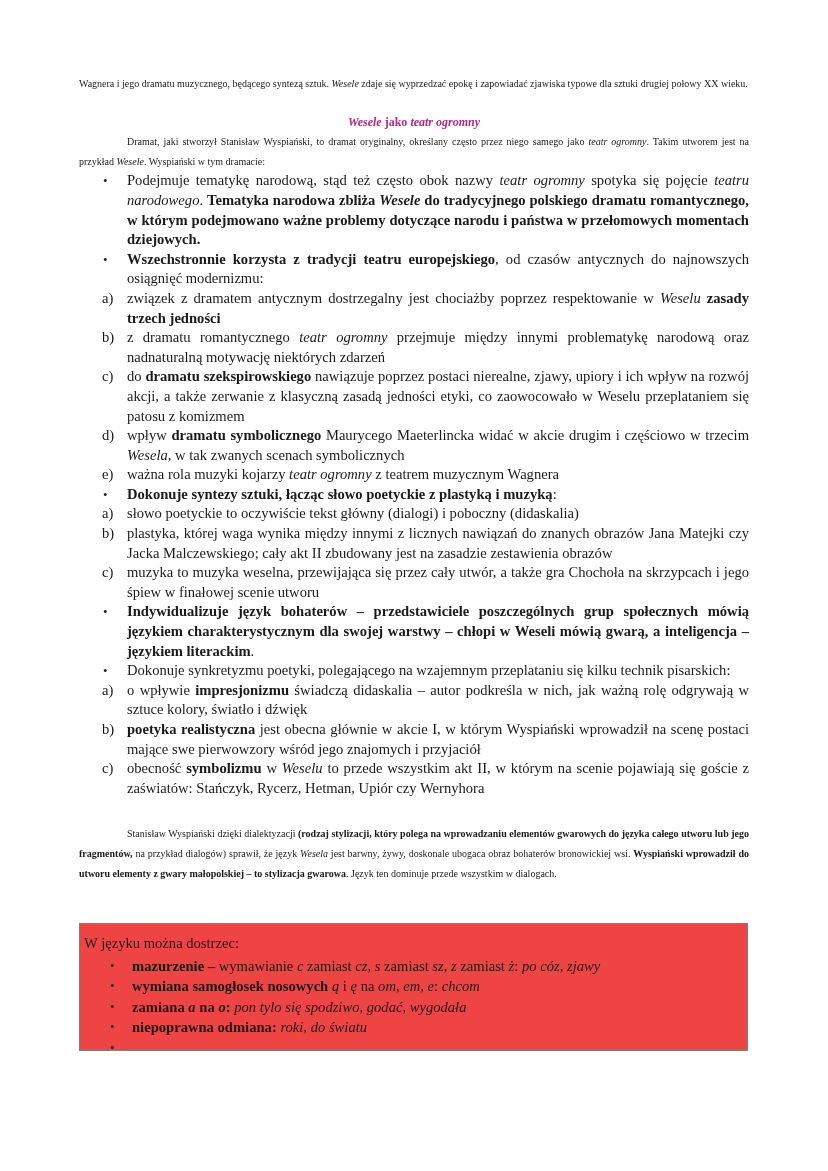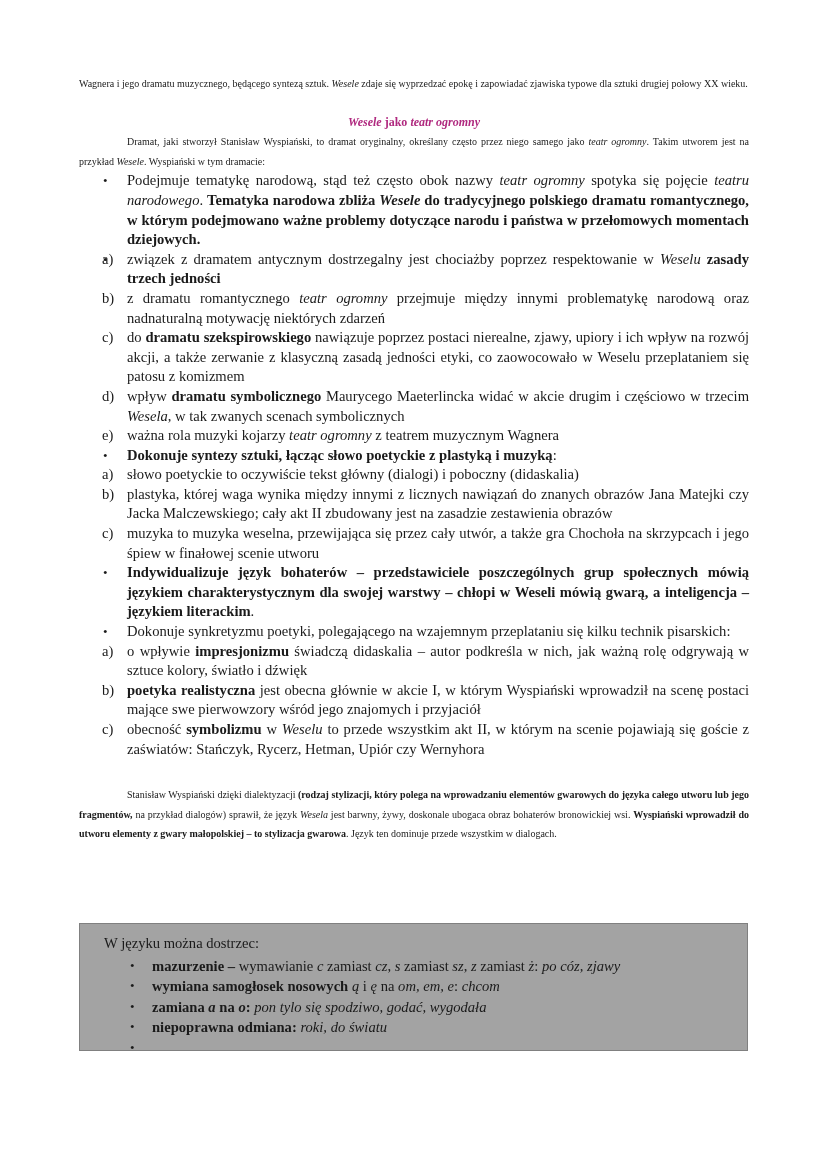--- a/index.html
+++ b/index.html
@@ -91,22 +91,22 @@
   i, em { font-style: italic; }
 
   
   .framebox {
     position: absolute;
     left: 79px;
     top: 923px;
     width: 669px;
     box-sizing: border-box;
     border: 1.5px solid #808080;
-    background: #a3a3a3;
-    padding: 10px 12px 12px 24px;
+    background: #ef4444;
+    padding: 10px 12px 12px 4px;
   }
   .framebox .box-intro {
     margin: 0 0 2px 0;
     font-size: 14.6px;
     line-height: 19.6px;
   }
   .framebox ul.boxlist {
     margin: 0;
     padding: 0;
     list-style: none;
@@ -135,21 +135,21 @@
     <p class="para">Wagnera i jego dramatu muzycznego, będącego syntezą sztuk. <i>Wesele</i> zdaje się wyprzedzać epokę i zapowiadać zjawiska typowe dla sztuki drugiej połowy XX wieku.</p>
 
     <div class="gap-md"></div>
 
     <h2 class="heading heading-1" style="color: rgb(176, 41, 127);"><b><i>Wesele</i></b><b> jako </b><b><i>teatr ogromny</i></b></h2>
 
     <p class="para indent">Dramat, jaki stworzył Stanisław Wyspiański, to dramat oryginalny, określany często przez niego samego jako <i>teatr ogromny</i>. Takim utworem jest na przykład <i>Wesele</i>. Wyspiański w tym dramacie:</p>
 
     <ul class="blist">
         <li class="item bullet-item"><span class="marker bullet">•</span><span>Podejmuje tematykę narodową, stąd też często obok nazwy <i>teatr ogromny</i> spotyka się pojęcie <i>teatru narodowego</i>. <b>Tematyka narodowa zbliża </b><b><i>Wesele</i></b><b> do tradycyjnego polskiego dramatu romantycznego, w którym podejmowano ważne problemy dotyczące narodu i państwa w przełomowych momentach dziejowych.</b></span></li>
-        <li class="item bullet-item"><span class="marker bullet">•</span></li>
+        <li class="item bullet-item"><span class="marker bullet">•</span><span><b>Wszechstronnie korzysta z tradycji teatru europejskiego</b>, od czasów antycznych do najnowszych osiągnięć modernizmu:</span></li>
         <li class="item alpha"><span class="marker">a)</span><span>związek z dramatem antycznym dostrzegalny jest chociażby poprzez respektowanie w <i>Weselu</i> <b>zasady trzech jedności</b></span></li>
         <li class="item alpha"><span class="marker">b)</span><span>z dramatu romantycznego <i>teatr ogromny</i> przejmuje między innymi problematykę narodową oraz nadnaturalną motywację niektórych zdarzeń</span></li>
         <li class="item alpha"><span class="marker">c)</span><span>do <b>dramatu szekspirowskiego</b> nawiązuje poprzez postaci nierealne, zjawy, upiory i ich wpływ na rozwój akcji, a także zerwanie z klasyczną zasadą jedności etyki, co zaowocowało w Weselu przeplataniem się patosu z komizmem</span></li>
         <li class="item alpha"><span class="marker">d)</span><span>wpływ <b>dramatu symbolicznego</b> Maurycego Maeterlincka widać w akcie drugim i częściowo w trzecim <i>Wesela</i>, w tak zwanych scenach symbolicznych</span></li>
         <li class="item alpha"><span class="marker">e)</span><span>ważna rola muzyki kojarzy <i>teatr ogromny</i> z teatrem muzycznym Wagnera</span></li>
         <li class="item bullet-item"><span class="marker bullet">•</span><span><b>Dokonuje syntezy sztuki, łącząc słowo poetyckie z plastyką i muzyką</b>:</span></li>
         <li class="item alpha"><span class="marker">a)</span><span>słowo poetyckie to oczywiście tekst główny (dialogi) i poboczny (didaskalia)</span></li>
         <li class="item alpha"><span class="marker">b)</span><span>plastyka, której waga wynika między innymi z licznych nawiązań do znanych obrazów Jana Matejki czy Jacka Malczewskiego; cały akt II zbudowany jest na zasadzie zestawienia obrazów</span></li>
         <li class="item alpha"><span class="marker">c)</span><span>muzyka to muzyka weselna, przewijająca się przez cały utwór, a także gra Chochoła na skrzypcach i jego śpiew w finałowej scenie utworu</span></li>
         <li class="item bullet-item"><span class="marker bullet">•</span><span><b>Indywidualizuje język bohaterów – przedstawiciele poszczególnych grup społecznych mówią językiem charakterystycznym dla swojej warstwy – chłopi w Weseli mówią gwarą, a inteligencja – językiem literackim</b>.</span></li>

